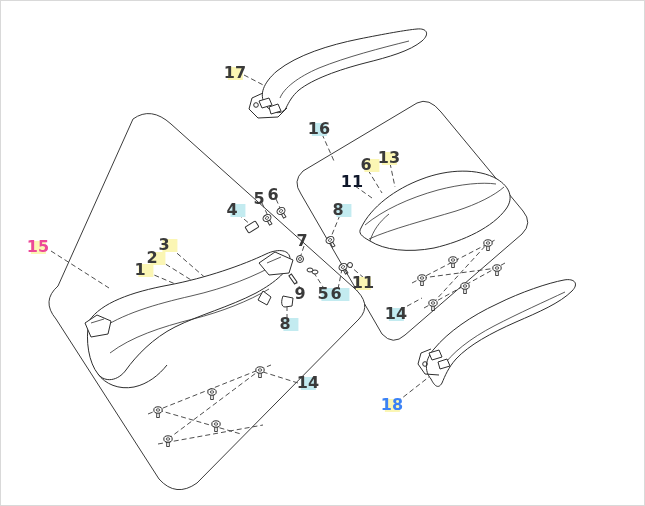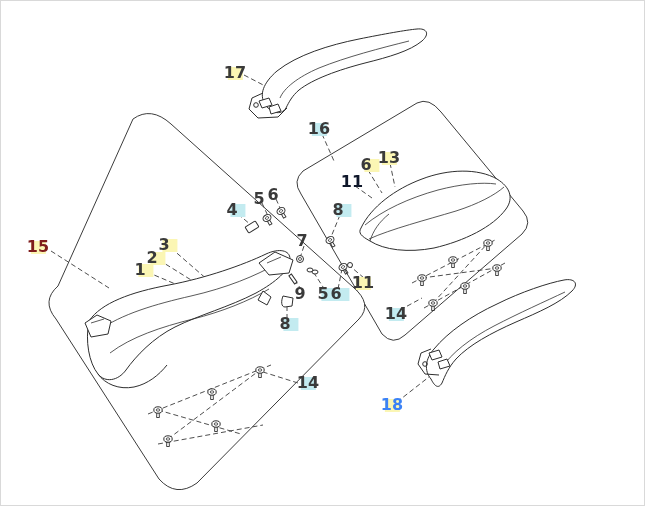--- a/index.html
+++ b/index.html
@@ -158,18 +158,18 @@
       <div class="part-label" style="left: 299px; top: 293px; color: rgb(58, 58, 58);"><span class="num">9</span></div>
       <div class="part-label" style="left: 284px; top: 323px; color: rgb(58, 58, 58);"><span class="swatch" style="background: rgb(195, 235, 240);"></span><span class="num">8</span></div>
       <div class="part-label" style="left: 322px; top: 293px; color: rgb(58, 58, 58);"><span class="swatch" style="background: rgb(195, 235, 240);"></span><span class="num">5</span></div>
       <div class="part-label" style="left: 335px; top: 293px; color: rgb(58, 58, 58);"><span class="swatch" style="background: rgb(195, 235, 240);"></span><span class="num">6</span></div>
       <div class="part-label" style="left: 362px; top: 282px; color: rgb(58, 58, 58);"><span class="swatch" style="background: rgb(251, 246, 180);"></span><span class="num">11</span></div>
       <div class="part-label" style="left: 351px; top: 181px; color: #0f172a;"><span class="num">11</span></div>
       <div class="part-label" style="left: 365px; top: 164px; color: rgb(58, 58, 58);"><span class="swatch" style="background: rgb(251, 246, 180);"></span><span class="num">6</span></div>
       <div class="part-label" style="left: 388px; top: 157px; color: rgb(58, 58, 58);"><span class="swatch" style="background: rgb(251, 246, 180);"></span><span class="num">13</span></div>
       <div class="part-label" style="left: 395px; top: 313px; color: rgb(58, 58, 58);"><span class="swatch" style="background: rgb(195, 235, 240);"></span><span class="num">14</span></div>
       <div class="part-label" style="left: 307px; top: 382px; color: rgb(58, 58, 58);"><span class="swatch" style="background: rgb(195, 235, 240);"></span><span class="num">14</span></div>
-      <div class="part-label" style="left: 37px; top: 246px; color: #7f1d1d;"><span class="swatch" style="background: rgb(251, 246, 180);"></span><span class="num">15</span></div>
+      <div class="part-label" style="left: 37px; top: 246px; color: #ec4899;"><span class="swatch" style="background: rgb(251, 246, 180);"></span><span class="num">15</span></div>
       <div class="part-label" style="left: 318px; top: 128px; color: rgb(58, 58, 58);"><span class="swatch" style="background: rgb(195, 235, 240);"></span><span class="num">16</span></div>
       <div class="part-label" style="left: 234px; top: 72px; color: rgb(58, 58, 58);"><span class="swatch" style="background: rgb(251, 246, 180);"></span><span class="num">17</span></div>
       <div class="part-label" style="left: 391px; top: 404px; color: #3b82f6;"><span class="swatch" style="background: rgb(251, 246, 180);"></span><span class="num">18</span></div>
     </div>
 </div>
 
 </body></html>

